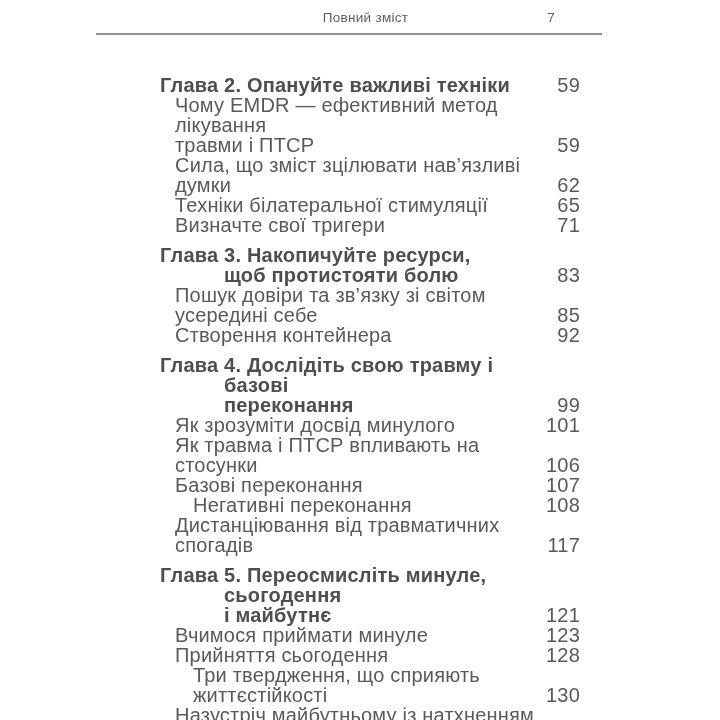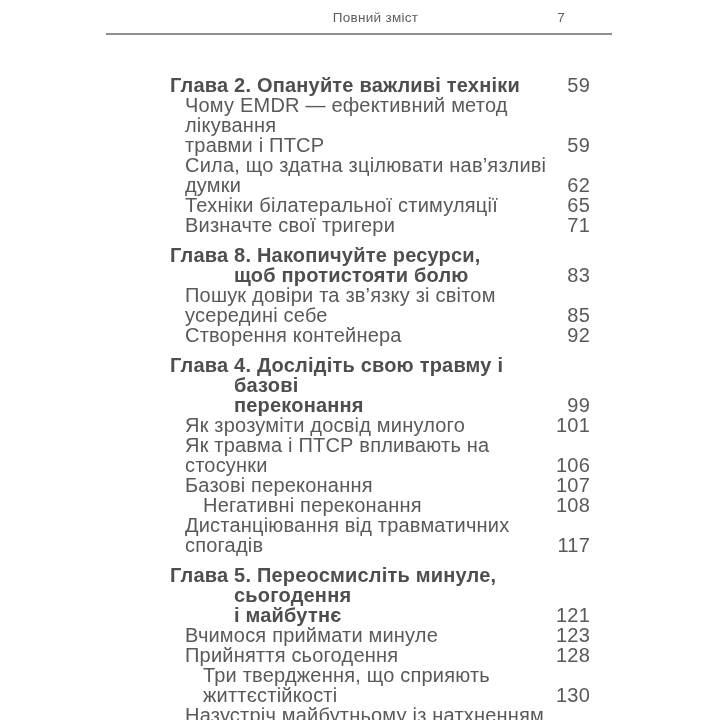--- a/index.html
+++ b/index.html
@@ -8,21 +8,20 @@
     background: #ffffff;
   }
   .page {
     position: relative;
     width: 602px;
     height: 720px;
     background: #ffffff;
     font-family: "Liberation Sans", "DejaVu Sans", sans-serif;
     color: #58595b;
     overflow: hidden;
-    margin-left: 10px;
   }
   .running-head {
     position: absolute;
     left: 96px;
     top: 10px;
     width: 539px;
     height: 18px;
     font-size: 13.5px;
     letter-spacing: 0.3px;
     color: #5d5e60;
@@ -93,34 +92,34 @@
     <div class="entry e-ch">
       <span class="t">Глава 2. Опануйте важливі техніки</span>
       <span class="p">59</span>
     </div>
     <div class="entry e-s1">
       <span class="t">Чому EMDR — ефективний метод лікування
 травми і ПТСР</span>
       <span class="p">59</span>
     </div>
     <div class="entry e-s1">
-      <span class="t">Сила, що здатна зцілювати нав’язливі думки</span>
+      <span class="t">Сила, що зміст зцілювати нав’язливі думки</span>
       <span class="p">62</span>
     </div>
     <div class="entry e-s1">
       <span class="t">Техніки білатеральної стимуляції</span>
       <span class="p">65</span>
     </div>
     <div class="entry e-s1">
       <span class="t">Визначте свої тригери</span>
       <span class="p">71</span>
     </div>
 
     <div class="entry e-ch">
-      <span class="t">Глава 8. Накопичуйте ресурси,
+      <span class="t">Глава 3. Накопичуйте ресурси,
 щоб протистояти болю</span>
       <span class="p">83</span>
     </div>
     <div class="entry e-s1">
       <span class="t">Пошук довіри та зв’язку зі світом
 усередині себе</span>
       <span class="p">85</span>
     </div>
     <div class="entry e-s1">
       <span class="t">Створення контейнера</span>

